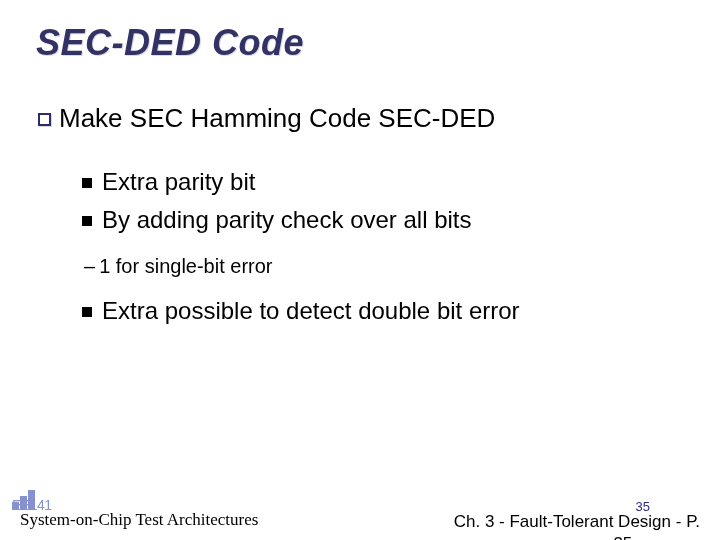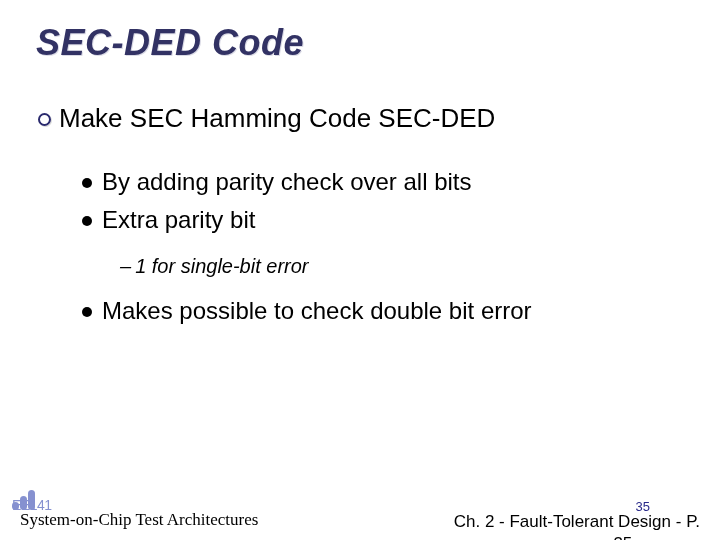--- a/index.html
+++ b/index.html
@@ -1,15 +1,15 @@
 <!DOCTYPE html>
 <html><head>
 <meta charset="utf-8">
 <style>
-  * { margin: 0; padding: 0; box-sizing: border-box; border-radius: 12px; }
+  * { margin: 0; padding: 0; box-sizing: border-box; }
   html, body { width: 720px; height: 540px; overflow: hidden; }
   body {
     font-family: Arial, Helvetica, sans-serif;
     background: #ffffff;
     position: relative;
     color: #000;
   }
   .slide {
     width: 720px;
     height: 540px;
@@ -51,23 +51,22 @@
     display: inline-block;
     width: 10px; height: 10px;
     background: #000;
     margin-right: 10px;
     position: relative;
     top: -2px;
   }
   .lvl3 {
     font-size: 20px;
     line-height: 1.3;
-    margin-left: 84px;
+    margin-left: 48px;
     margin-bottom: 2px;
-    font-style: italic;
   }
   .lvl3 .dash { margin-right: 4px; }
   .gap-sm { height: 10px; }
   .gap-md { height: 14px; }
   .footer {
     position: absolute;
     bottom: 0;
     left: 0;
     width: 720px;
     padding: 0 14px 4px 14px;
@@ -130,50 +129,50 @@
 
 <div class="slide">
 
   <div class="title">SEC-DED Code</div>
 
   <div class="lvl1">
     <span class="bullet-box"></span><span>Make SEC Hamming Code SEC-DED</span>
   </div>
 
   <div class="lvl2">
-    <span class="bullet-sq"></span><span>By adding parity check over all bits</span>
+    <span class="bullet-sq"></span><span>Extra parity bit</span>
   </div>
   <div class="lvl2">
-    <span class="bullet-sq"></span><span>Extra parity bit</span>
+    <span class="bullet-sq"></span><span>By adding parity check over all bits</span>
   </div>
 
   <div class="gap-sm"></div>
 
   <div class="lvl3">
     <span class="dash">–</span><span>1 for single-bit error</span>
   </div>
 
   <div class="gap-md"></div>
 
   <div class="lvl2">
-    <span class="bullet-sq"></span><span>Makes possible to check double bit error</span>
+    <span class="bullet-sq"></span><span>Extra possible to detect double bit error</span>
   </div>
 
   <div class="gap-sm"></div>
 
 
   <div class="logo">
     <div class="bar1"></div>
       <div class="bar2"></div>
       <div class="bar3"></div>
     <div class="txt">EE141</div>
   </div>
 
   <div class="footer">
     <div class="footer-left">System-on-Chip Test Architectures</div>
     <div class="footer-right">
       <span class="page-num">35</span>
-      <span class="chapter">Ch. 2 - Fault-Tolerant Design - P.</span>
+      <span class="chapter">Ch. 3 - Fault-Tolerant Design - P.</span>
       <span class="clipped">35</span>
     </div>
   </div>
 
 </div>
 
 </body></html>

